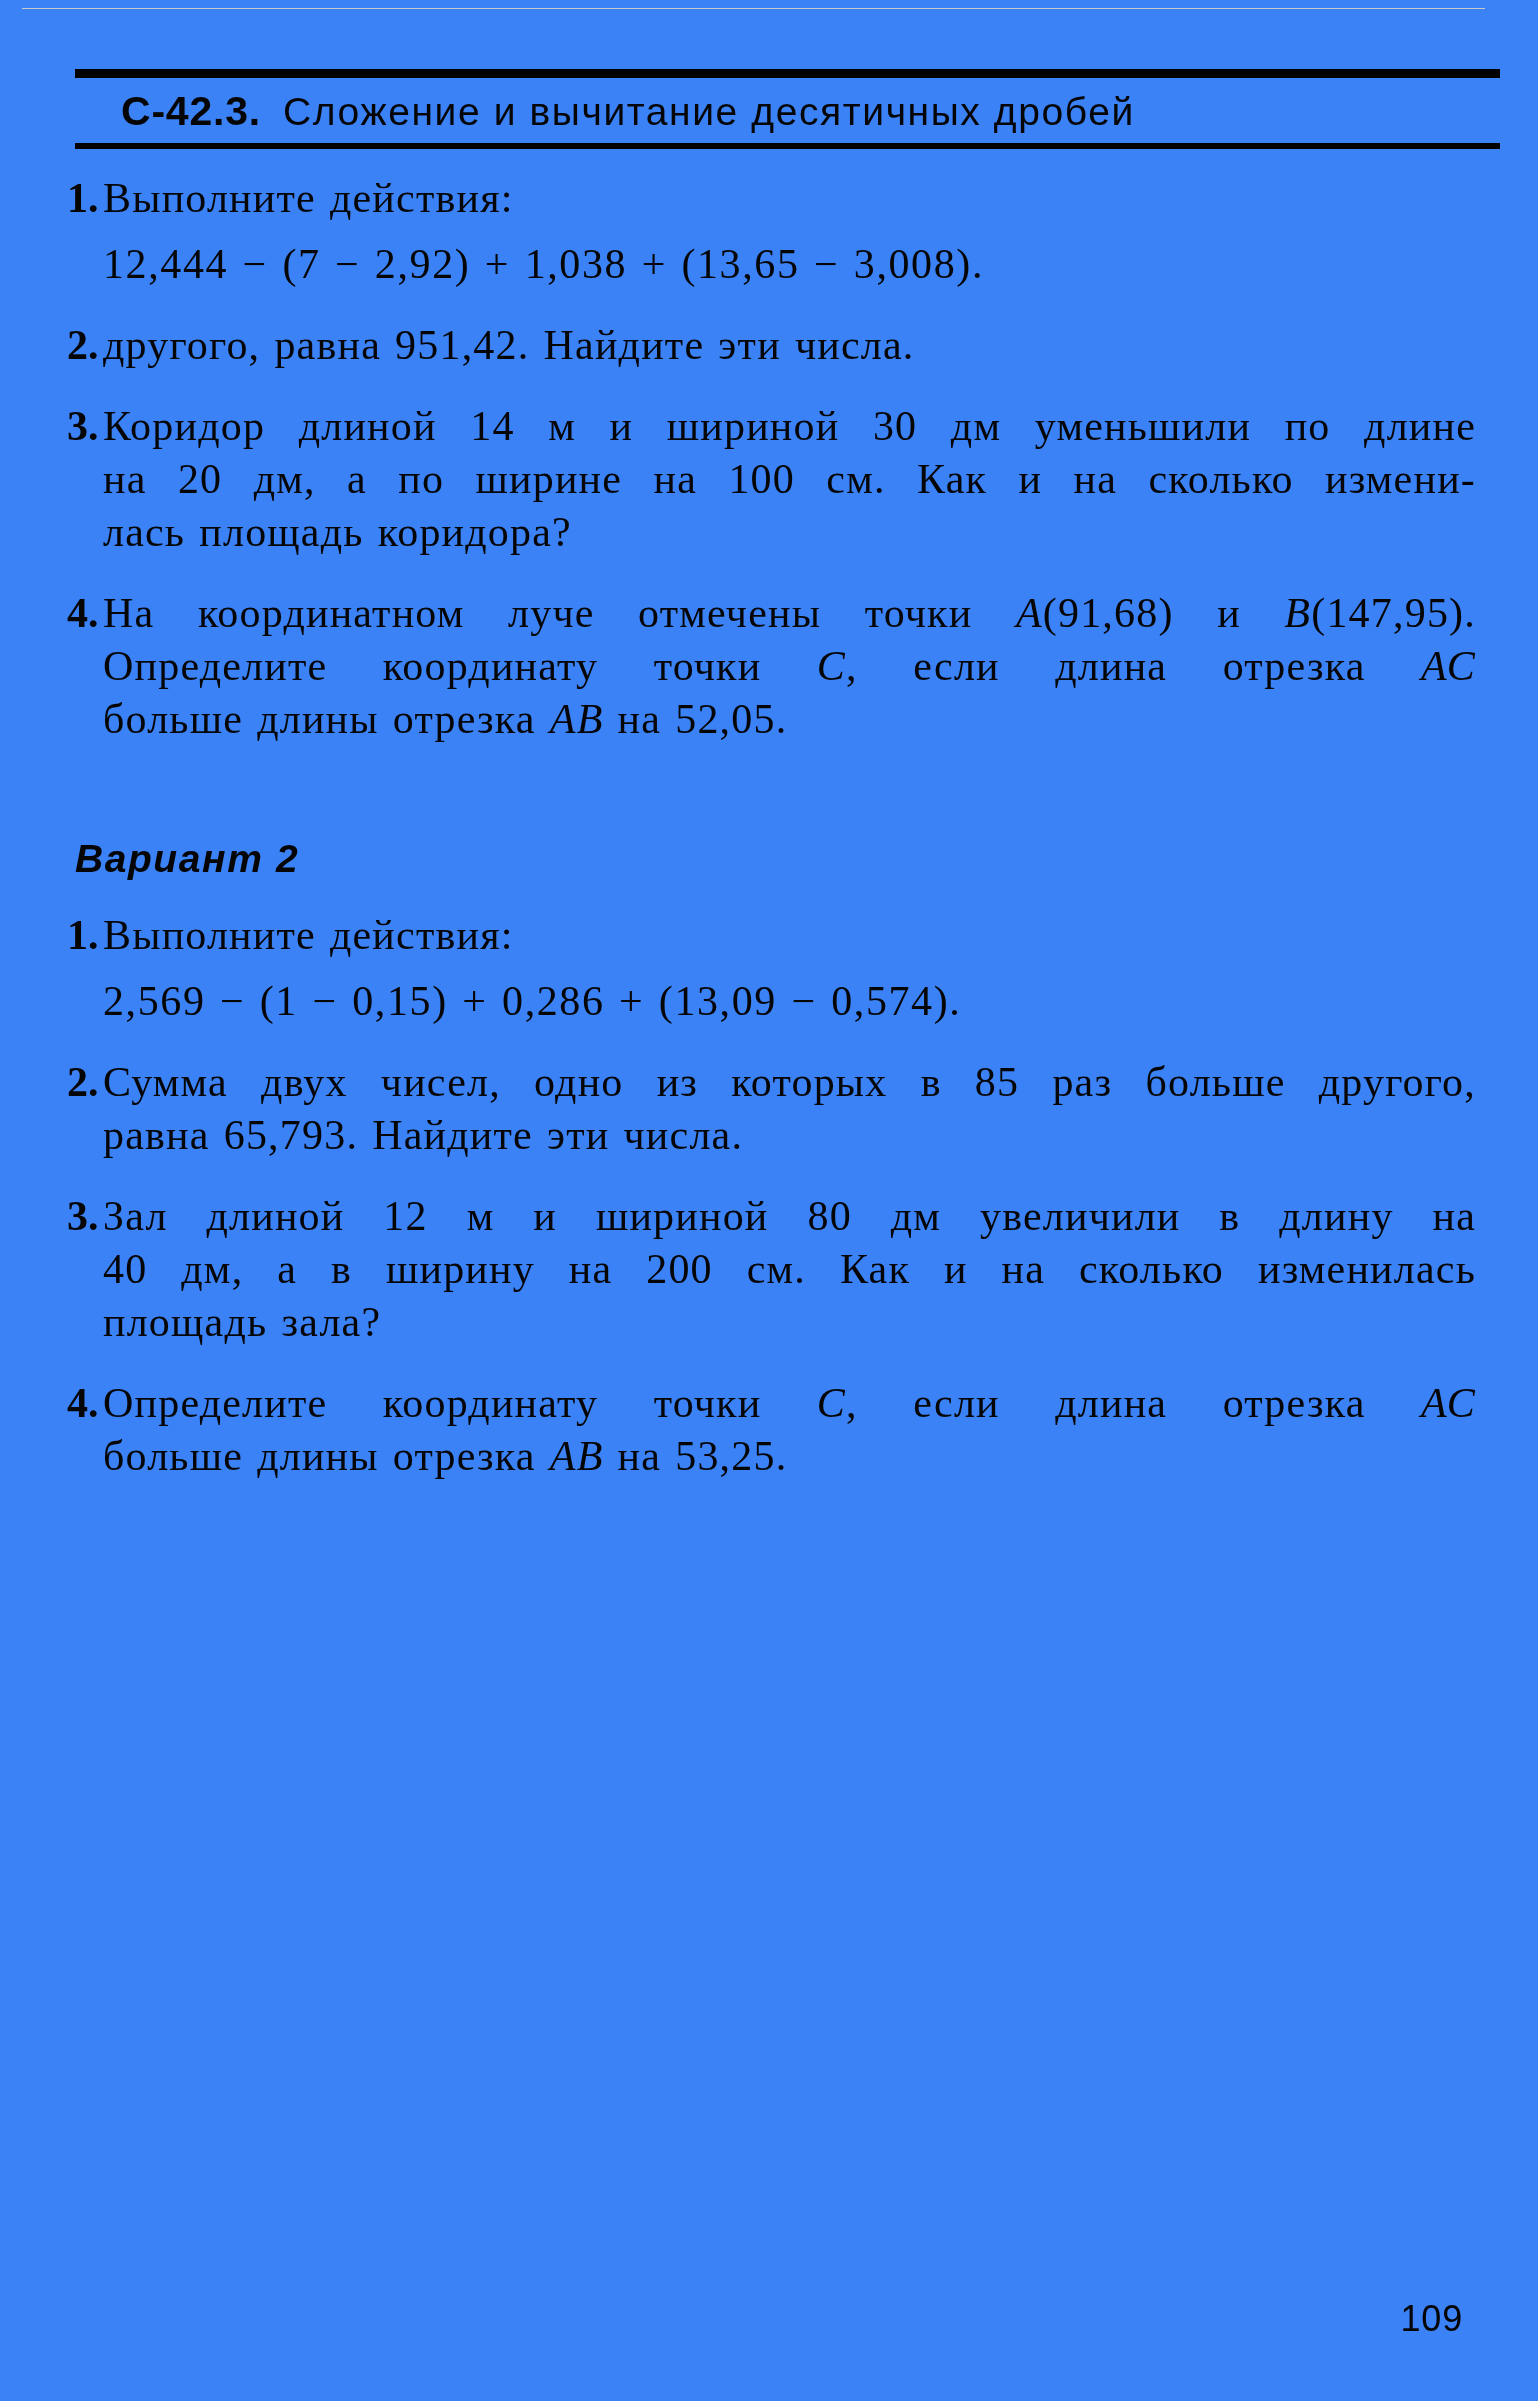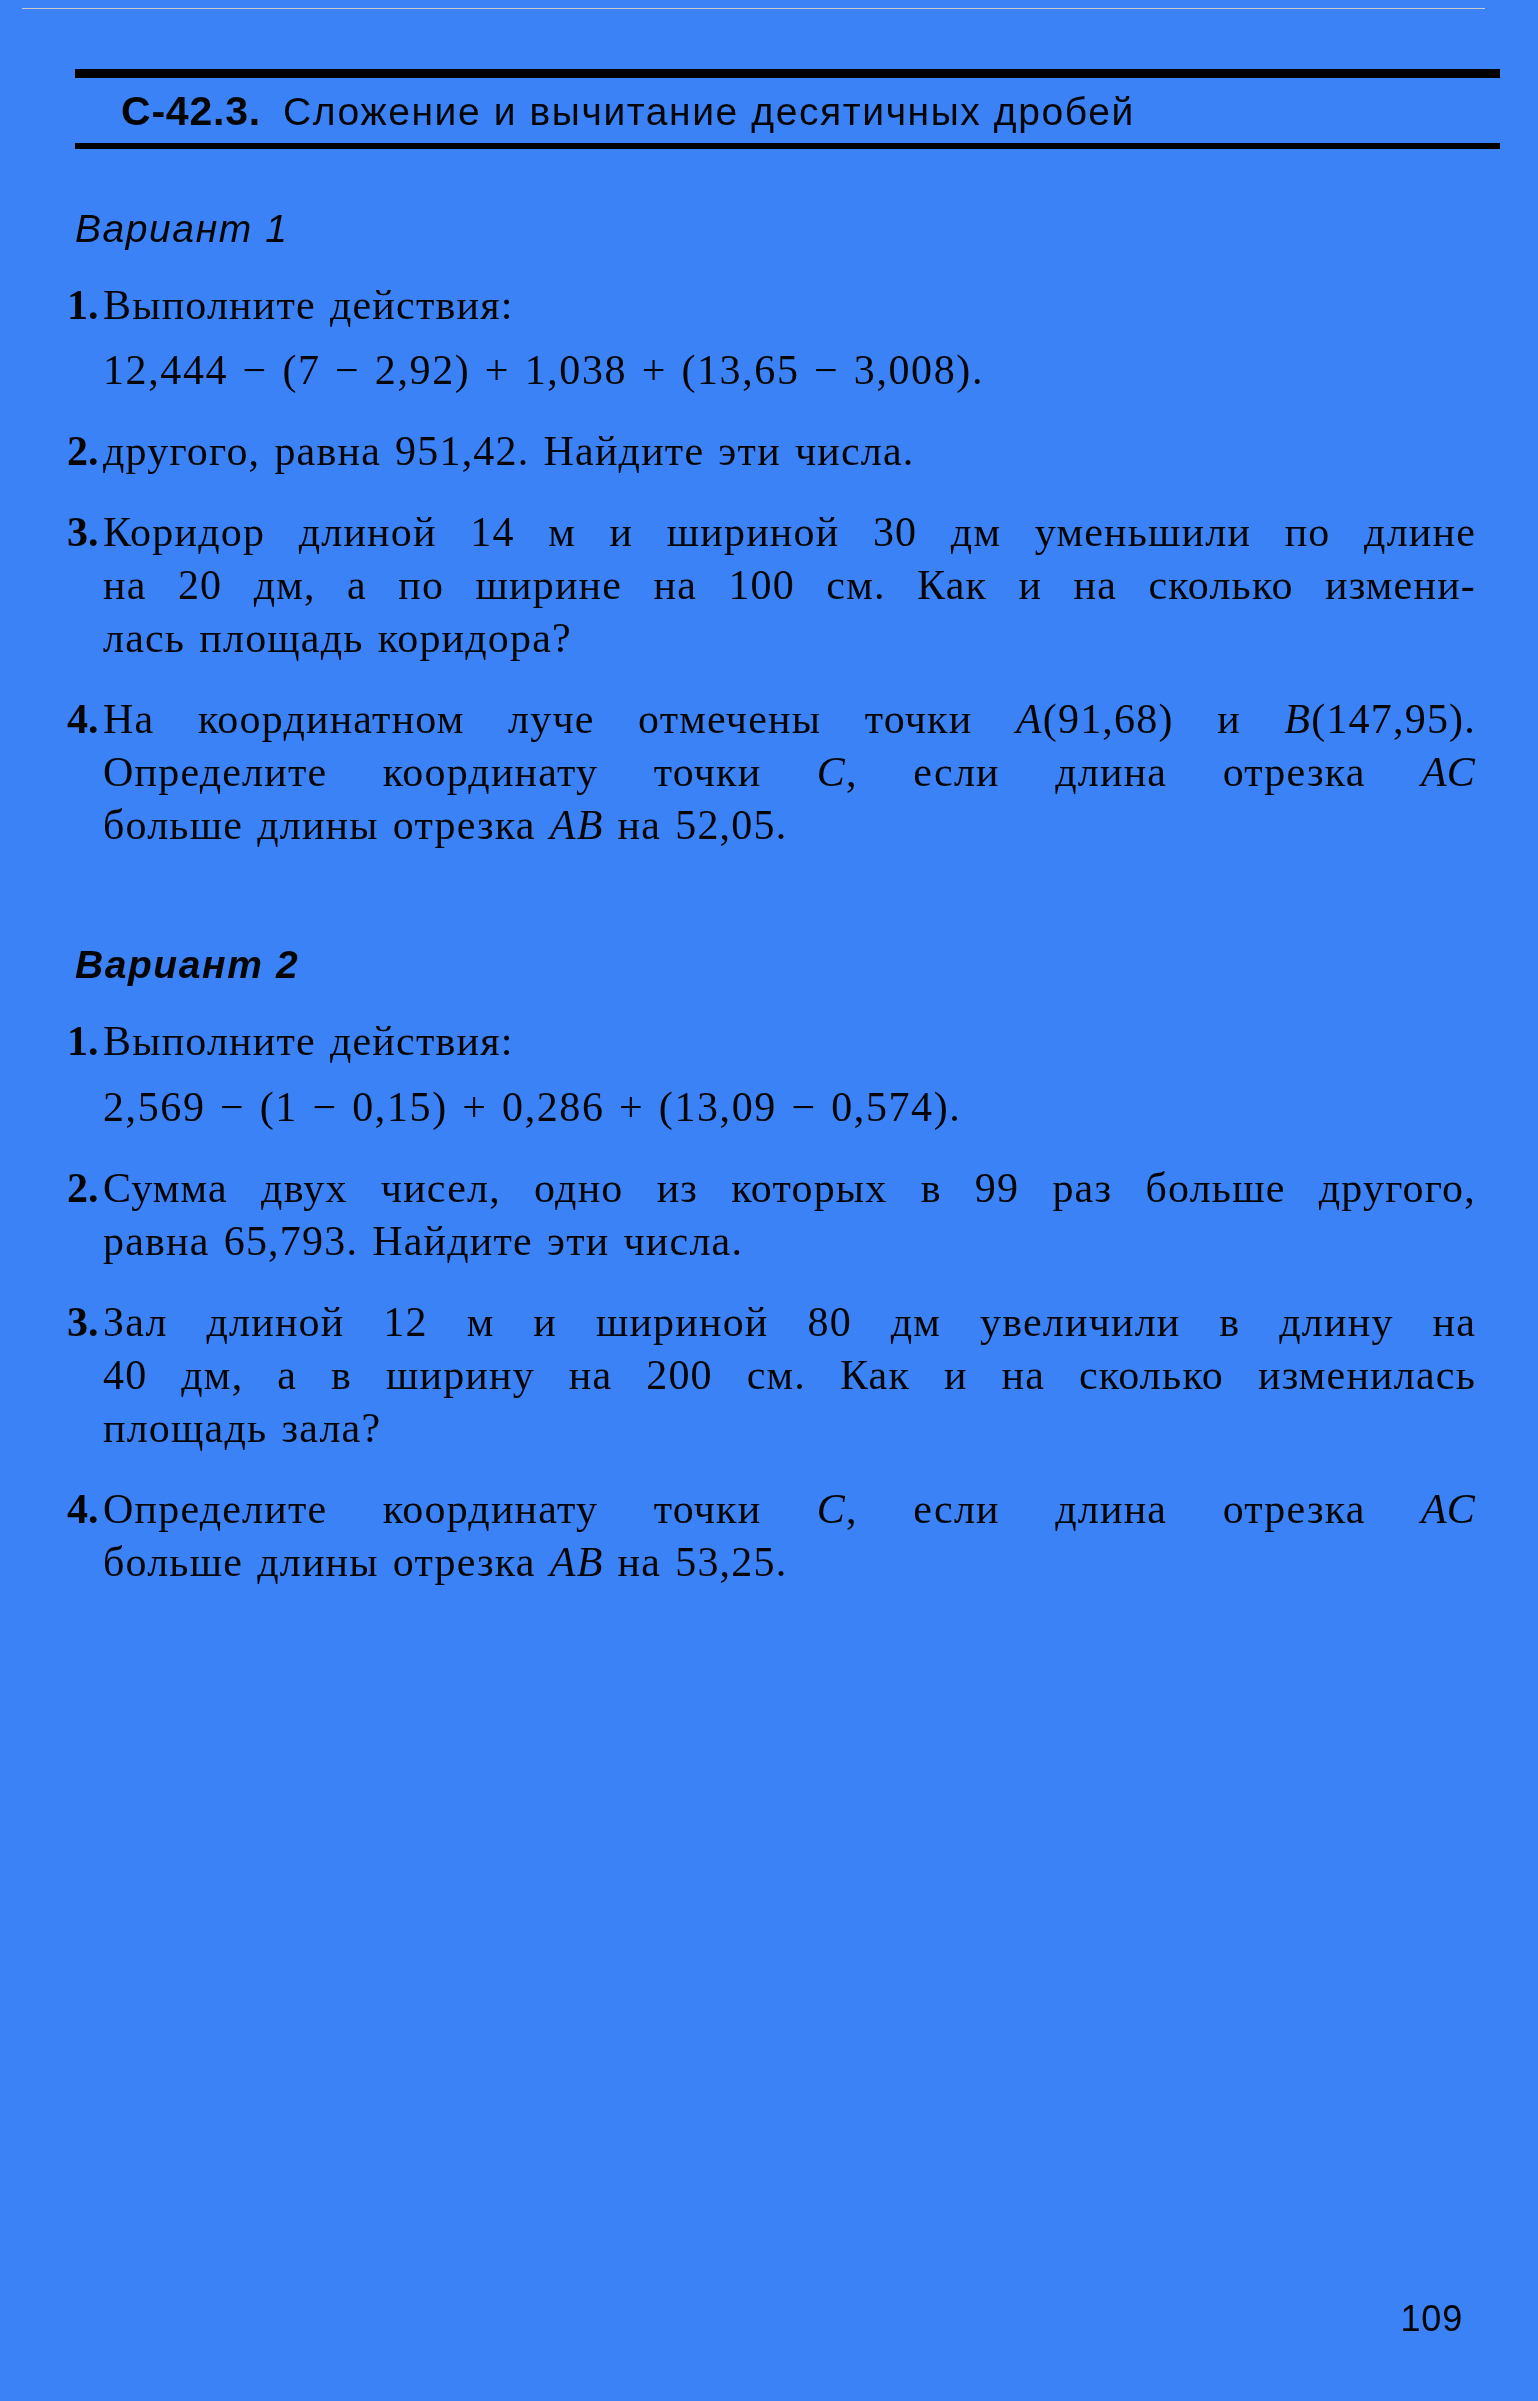--- a/index.html
+++ b/index.html
@@ -69,21 +69,20 @@
     <div class="rule rule-top"></div>
     <div class="header-line">
       <span class="header-code">С-42.3.</span>
       <span class="header-title">Сложение и вычитание десятичных дробей</span>
     </div>
     <div class="rule rule-bottom"></div>
   </div>
 
   <div class="content">
 
-    <div class="variant-label">Вариант 1</div>
 
     <div class="problem">
       <span class="pnum">1.</span>
       <div class="pbody">
         <div class="line">Выполните действия:</div>
         <div class="line formula">12,444 − (7 − 2,92) + 1,038 + (13,65 − 3,008).</div>
       </div>
     </div>
 
     <div class="problem">
@@ -117,21 +116,21 @@
       <span class="pnum">1.</span>
       <div class="pbody">
         <div class="line">Выполните действия:</div>
         <div class="line formula">2,569 − (1 − 0,15) + 0,286 + (13,09 − 0,574).</div>
       </div>
     </div>
 
     <div class="problem">
       <span class="pnum">2.</span>
       <div class="pbody">
-        <div class="line jl">Сумма двух чисел, одно из которых в 99 раз больше другого,</div>
+        <div class="line jl">Сумма двух чисел, одно из которых в 85 раз больше другого,</div>
         <div class="line">равна 65,793. Найдите эти числа.</div>
       </div>
     </div>
 
     <div class="problem">
       <span class="pnum">3.</span>
       <div class="pbody">
         <div class="line jl">Зал длиной 12 м и шириной 80 дм увеличили в длину на</div>
         <div class="line jl">40 дм, а в ширину на 200 см. Как и на сколько изменилась</div>
         <div class="line">площадь зала?</div>

